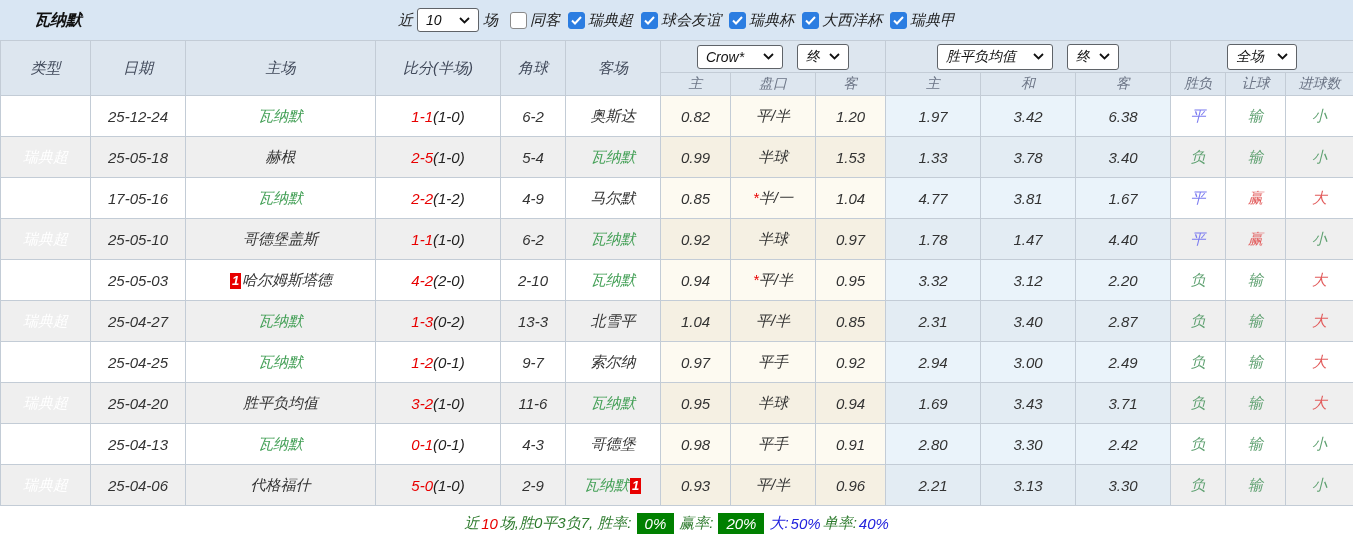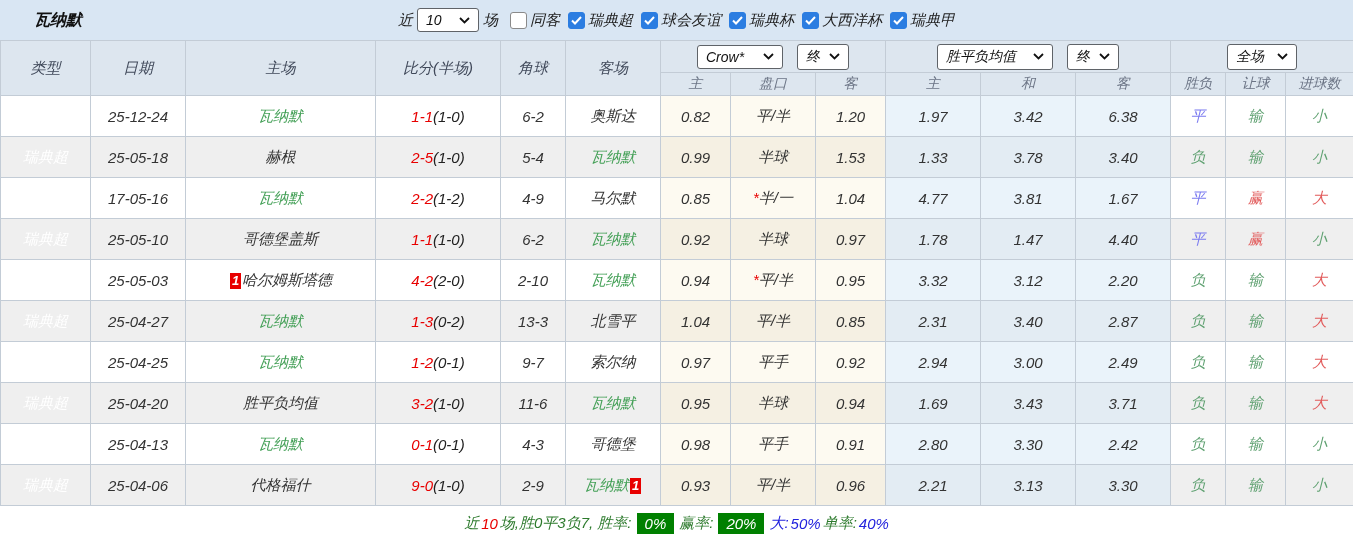--- a/index.html
+++ b/index.html
@@ -375,21 +375,21 @@
     <td class="c-avg"><span class="f-avg-away">2.42</span></td>
     <td><span class="f-result t-green">负</span></td>
     <td><span class="f-let t-green">输</span></td>
     <td><span class="f-goal t-green">小</span></td>
   </tr>
 
   <tr>
     <td class="c-league"><span class="f-league">瑞典超</span></td>
     <td><span class="f-date">25-04-06</span></td>
     <td class="cell-home"><span class="team-name">代格福什</span></td>
-    <td><span class="score-red f-score">9-0</span><span class="half-score f-half">(1-0)</span></td>
+    <td><span class="score-red f-score">5-0</span><span class="half-score f-half">(1-0)</span></td>
     <td><span class="f-corners">2-9</span></td>
     <td class="cell-away"><span class="team-name team-green">瓦纳默</span><span class="badge">1</span></td>
     <td class="c-crow"><span class="f-crow-home">0.93</span></td>
     <td class="c-crow"><span class="f-handicap">平/半</span></td>
     <td class="c-crow"><span class="f-crow-away">0.96</span></td>
     <td class="c-avg"><span class="f-avg-home">2.21</span></td>
     <td class="c-avg"><span class="f-avg-draw">3.13</span></td>
     <td class="c-avg"><span class="f-avg-away">3.30</span></td>
     <td><span class="f-result t-green">负</span></td>
     <td><span class="f-let t-green">输</span></td>

